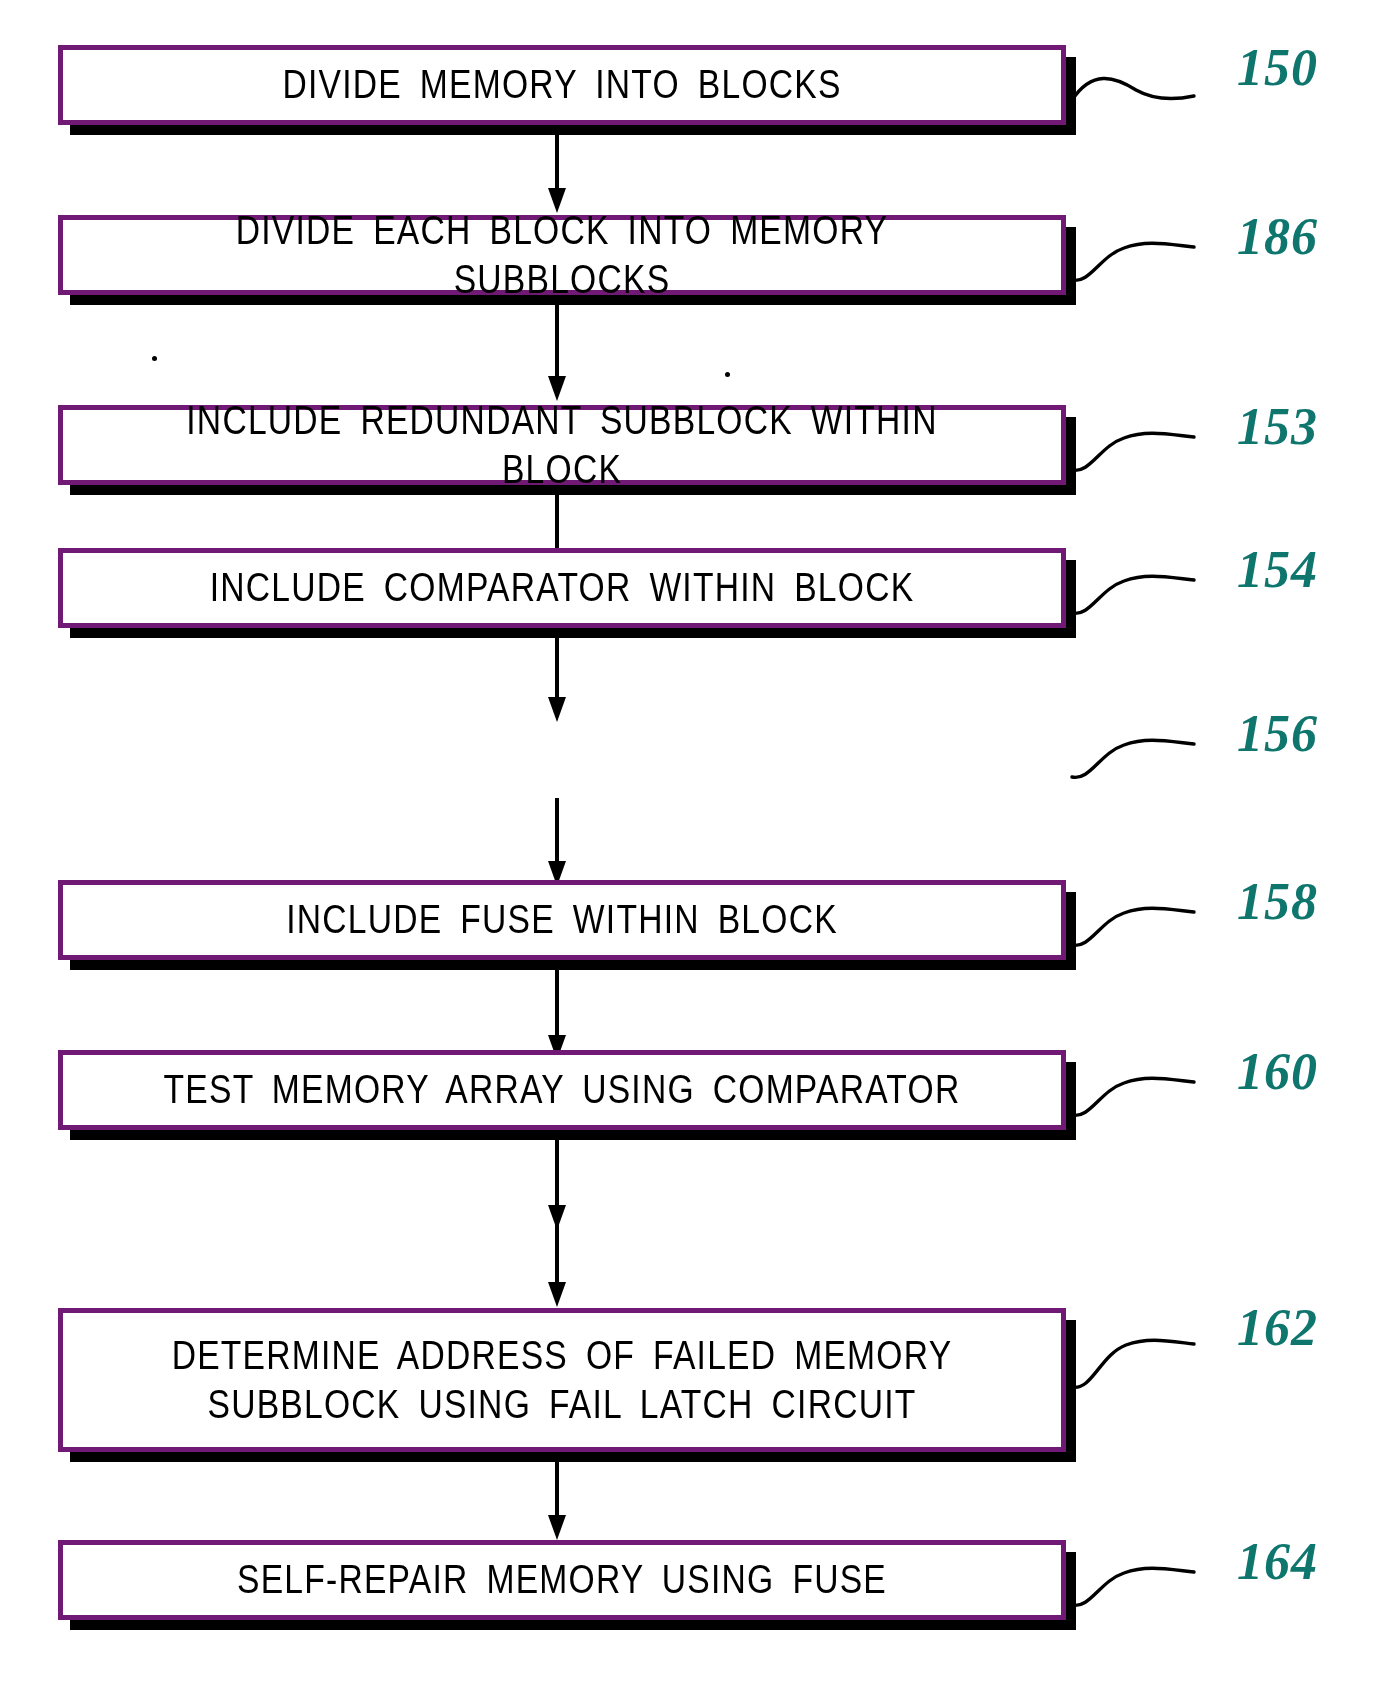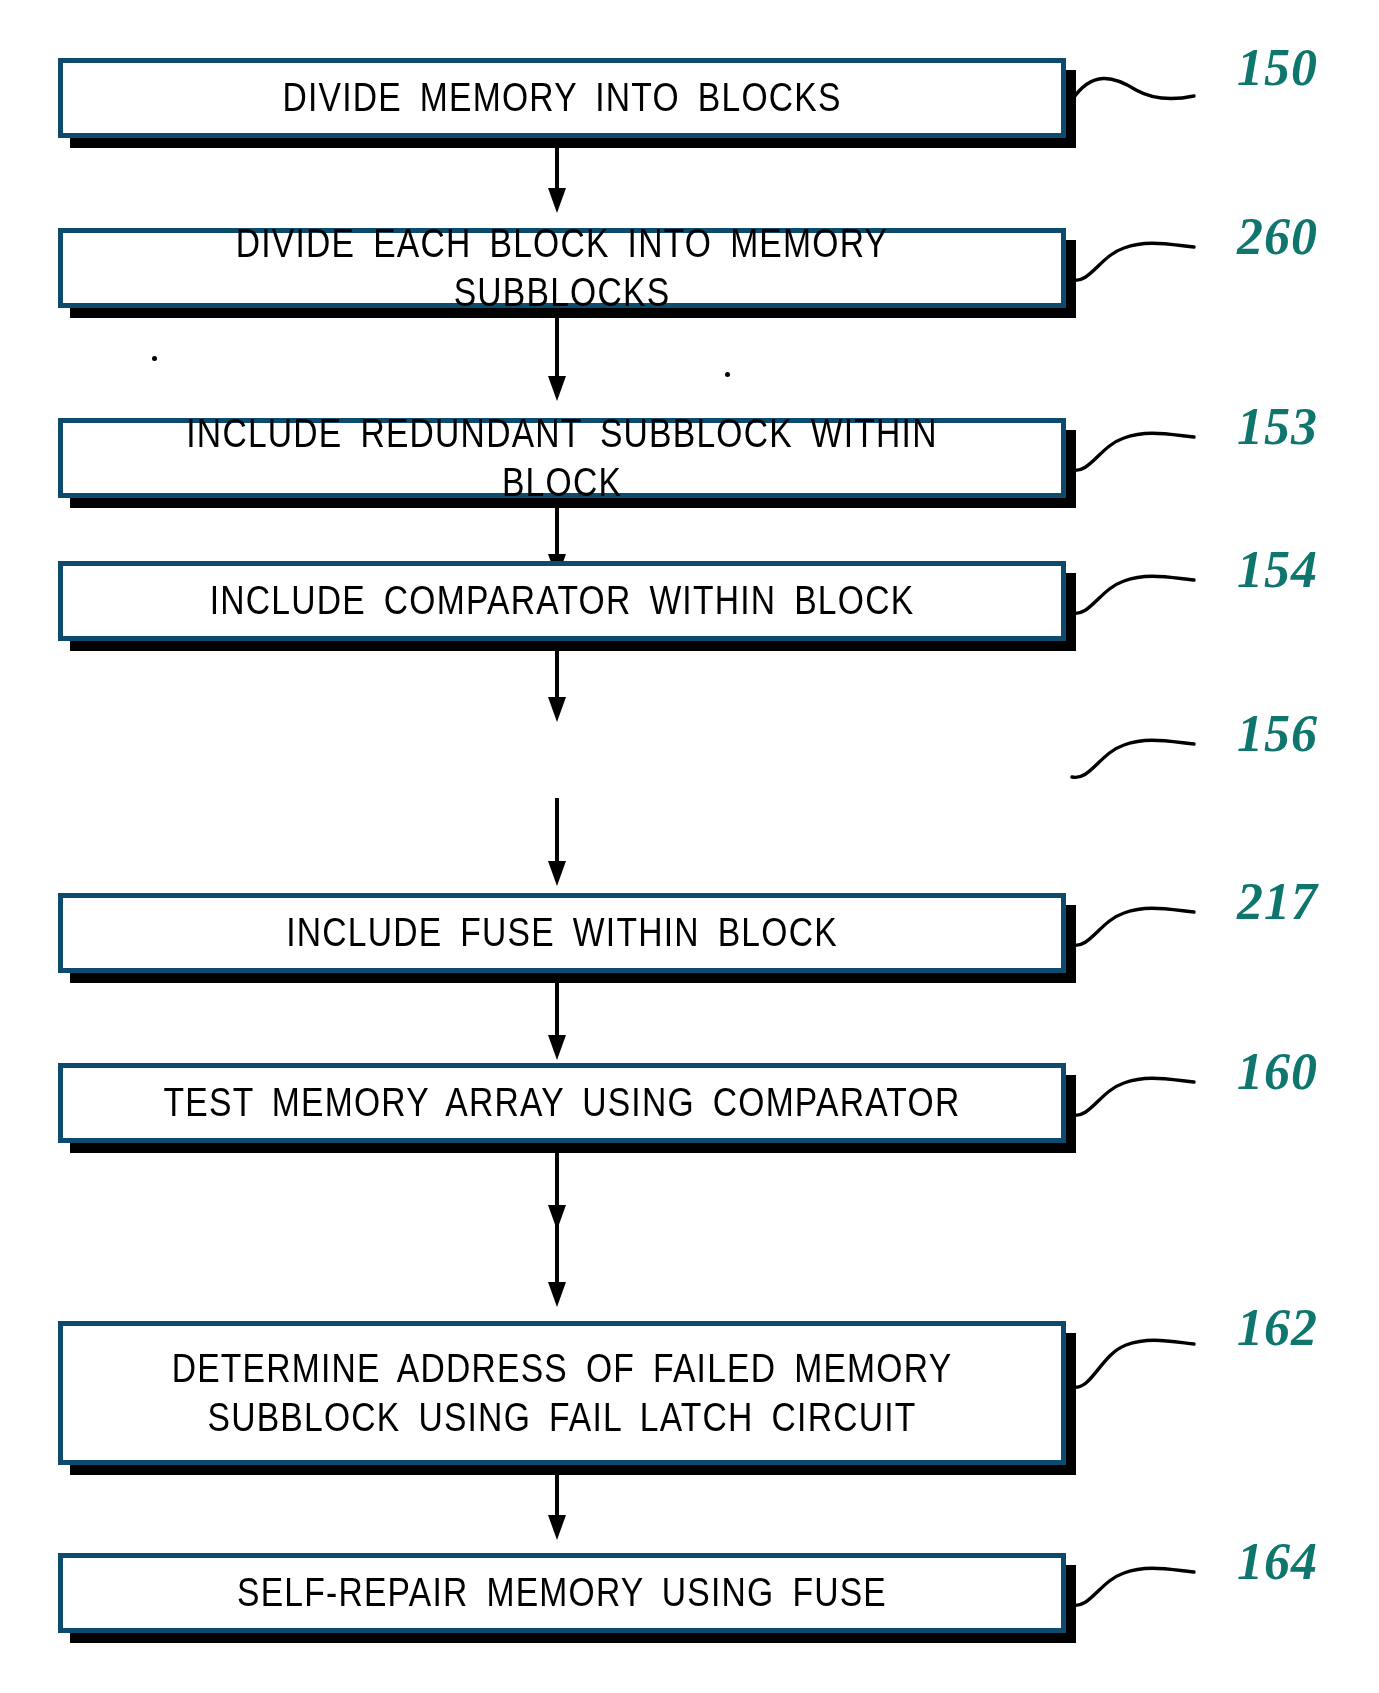--- a/index.html
+++ b/index.html
@@ -22,29 +22,28 @@
     overflow: hidden;
     background: #ffffff;
   }
 
   
   .step {
     position: absolute;
     left: 58px;
     width: 1008px;
     box-sizing: border-box;
-    border: 5px solid #0c4a6e;
+    border: 5px solid #701a75;
     background: #ffffff;
     
     box-shadow: 11px 11px 0 -1px #000000;
     display: flex;
     align-items: center;
     justify-content: flex-start;
     z-index: 2;
-    margin-top: 13px;
   }
 
   .step-label {
     display: block;
     width: 100%;
     text-align: center;
     color: #000000;
     font-family: "Liberation Sans", "DejaVu Sans", sans-serif;
     font-size: 41px;
     line-height: 1.20;
@@ -124,21 +123,21 @@
   </svg>
   <div class="ref-num" style="left:1237px; top:42px;">150</div>
   <div class="arrow" style="top:131px; height:62px;"></div>
 
   <div class="step" style="top:215px; height:80px;">
     <span class="step-label">DIVIDE EACH BLOCK INTO MEMORY SUBBLOCKS</span>
   </div>
   <svg class="leader" style="left:1066px; top:222px; width:175px; height:70px;" viewBox="0 0 175 70">
     <path d="M 6 58 C 24 62, 34 34, 58 26 C 80 18, 100 22, 128 25"></path>
   </svg>
-  <div class="ref-num" style="left:1237px; top:211px;">260</div>
+  <div class="ref-num" style="left:1237px; top:211px;">186</div>
   <div class="arrow" style="top:301px; height:80px;"></div>
 
   <span class="speck" style="left:152px; top:356px; width:5px; height:5px;"></span>
   <span class="speck" style="left:725px; top:372px; width:5px; height:5px;"></span>
 
   <div class="step" style="top:405px; height:80px;">
     <span class="step-label">INCLUDE REDUNDANT SUBBLOCK WITHIN BLOCK</span>
   </div>
   <svg class="leader" style="left:1066px; top:412px; width:175px; height:70px;" viewBox="0 0 175 70">
     <path d="M 6 58 C 24 62, 34 34, 58 26 C 80 18, 100 22, 128 25"></path>
@@ -160,21 +159,21 @@
   </svg>
   <div class="ref-num" style="left:1237px; top:708px;">156</div>
   <div class="arrow" style="top:798px; height:68px;"></div>
 
   <div class="step" style="top:880px; height:80px;">
     <span class="step-label">INCLUDE FUSE WITHIN BLOCK</span>
   </div>
   <svg class="leader" style="left:1066px; top:887px; width:175px; height:70px;" viewBox="0 0 175 70">
     <path d="M 6 58 C 24 62, 34 34, 58 26 C 80 18, 100 22, 128 25"></path>
   </svg>
-  <div class="ref-num" style="left:1237px; top:876px;">217</div>
+  <div class="ref-num" style="left:1237px; top:876px;">158</div>
   <div class="arrow" style="top:966px; height:74px;"></div>
 
   <div class="step" style="top:1050px; height:80px;">
     <span class="step-label">TEST MEMORY ARRAY USING COMPARATOR</span>
   </div>
   <svg class="leader" style="left:1066px; top:1057px; width:175px; height:70px;" viewBox="0 0 175 70">
     <path d="M 6 58 C 24 62, 34 34, 58 26 C 80 18, 100 22, 128 25"></path>
   </svg>
   <div class="ref-num" style="left:1237px; top:1046px;">160</div>
   <div class="arrow" style="top:1136px; height:74px;"></div>

